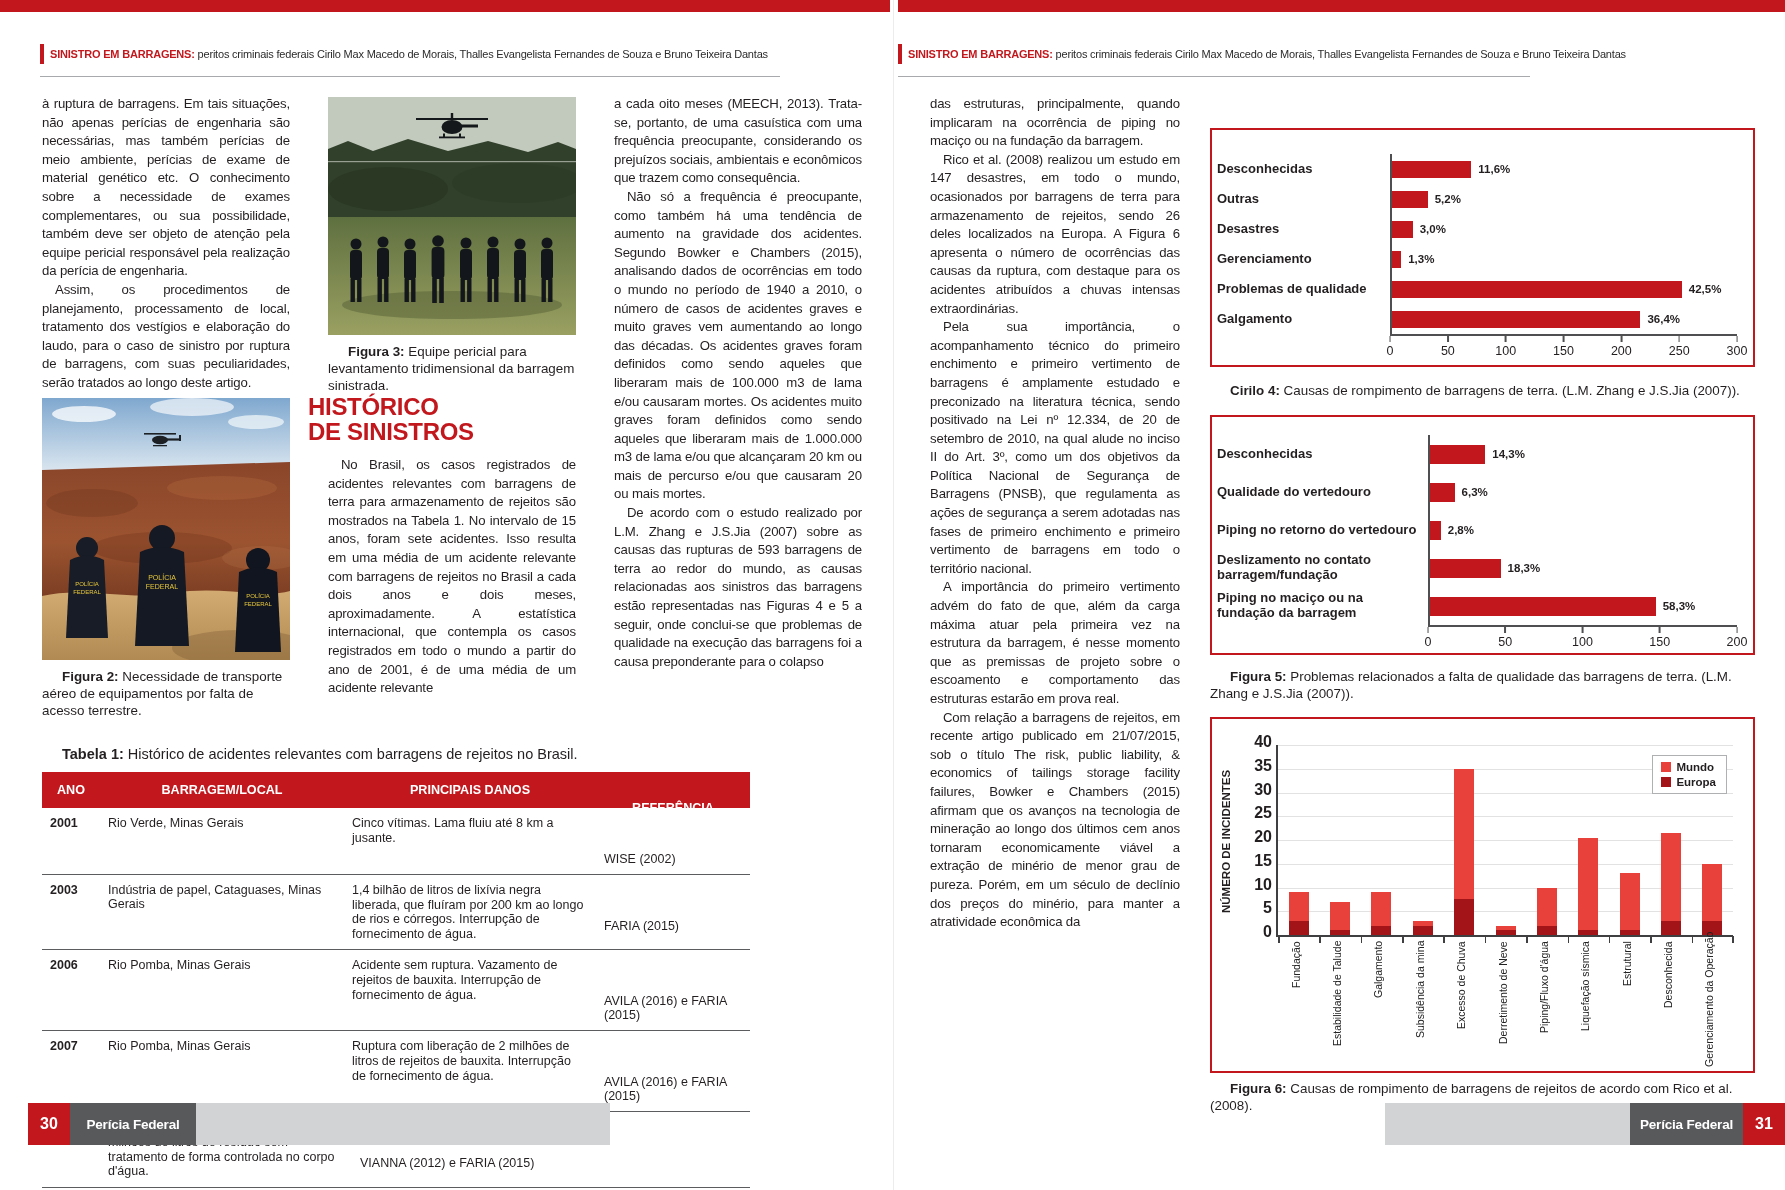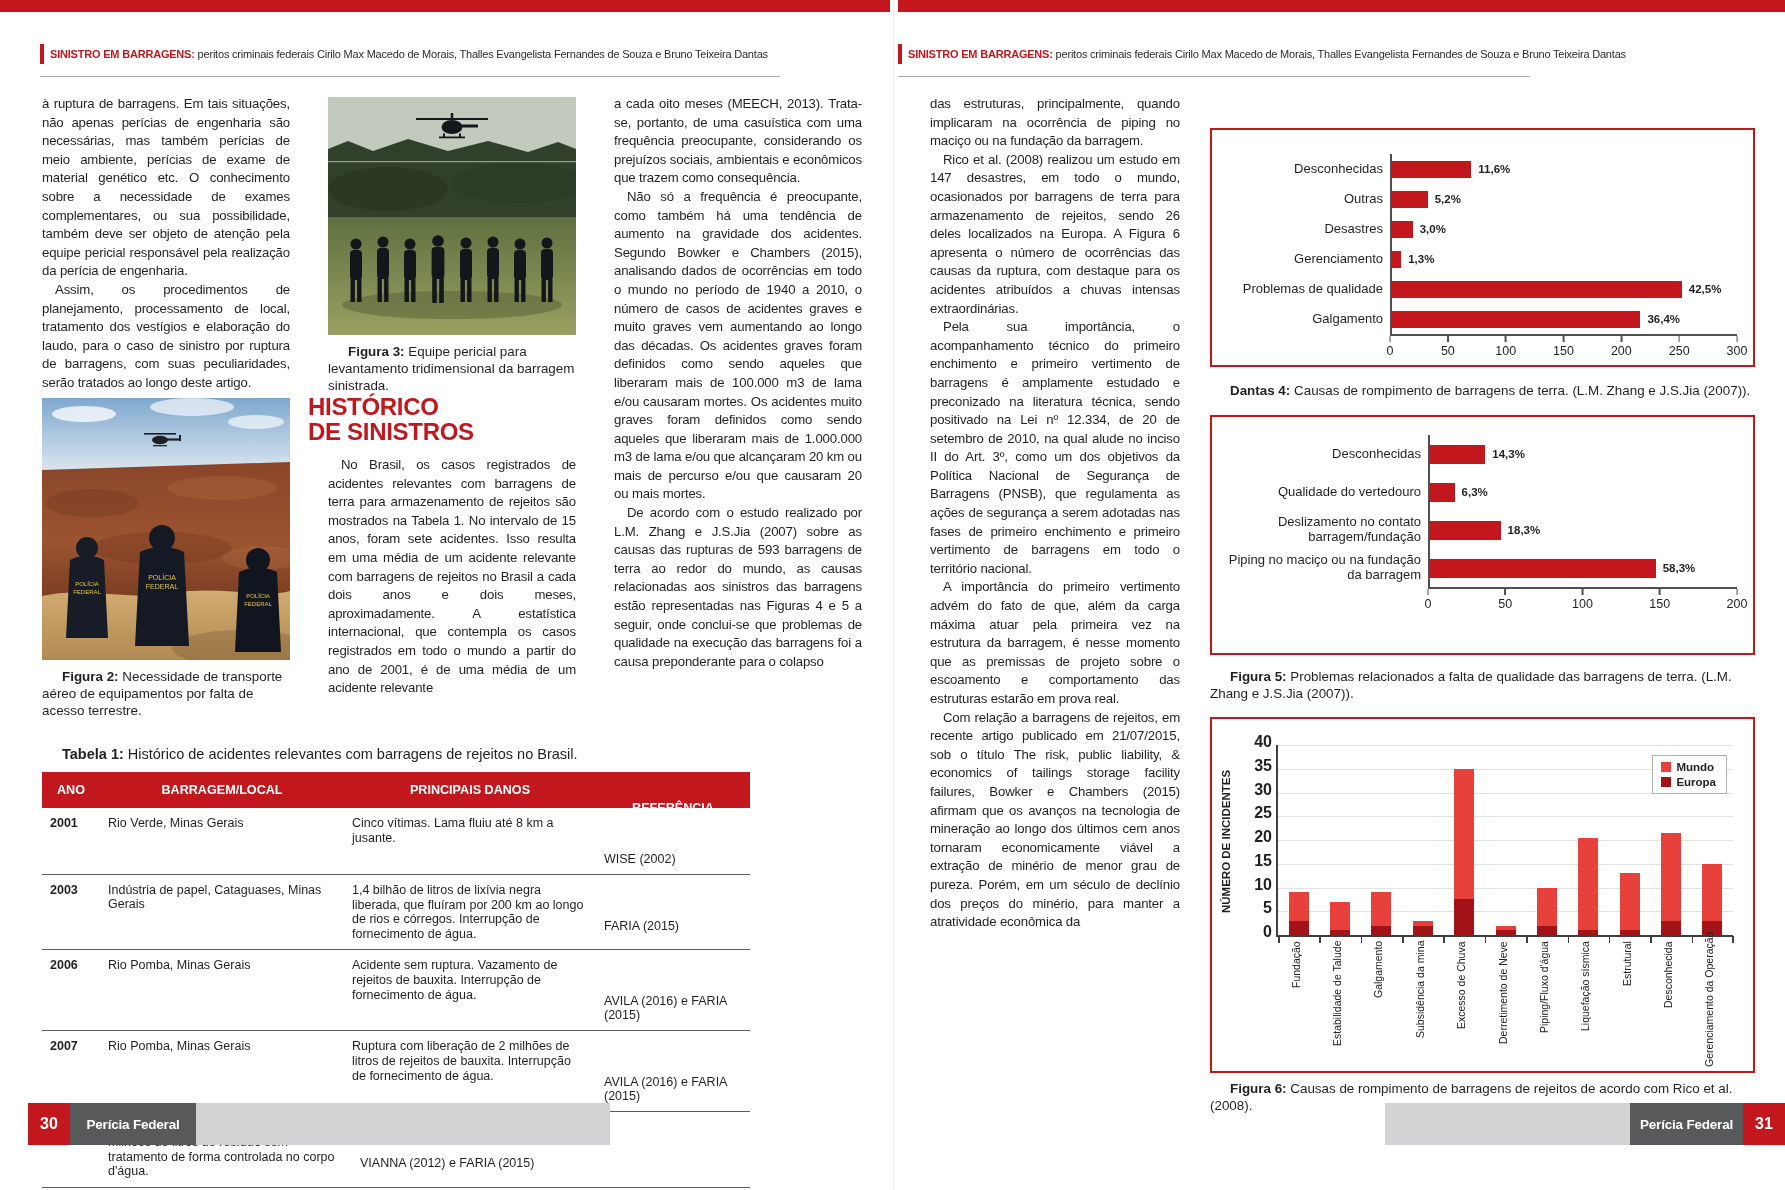--- a/index.html
+++ b/index.html
@@ -37,21 +37,21 @@
   .tc4{flex:1;margin-top:36px;}
   
   .figbox{position:absolute;border:2px solid #C2181D;background:#fff;box-sizing:border-box;}
   .hbody{position:relative;margin-right:16px;}
   .fig4 .hbody{margin-left:178px;padding-top:24px;}
   .fig5 .hbody{margin-left:216px;padding-top:18px;}
   .hrows{border-left:2px solid #4F4F51;}
   .hrow{display:flex;align-items:center;position:relative;}
   .fig4 .hrow{height:30px;}
   .fig5 .hrow{height:38px;}
-  .hlab{position:absolute;right:100%;margin-right:9px;text-align:right;font-weight:normal;
+  .hlab{position:absolute;right:100%;margin-right:9px;font-weight:bold;
         font-size:13px;line-height:1.12;color:#231f20;}
   .fig4 .hlab{width:166px;}
   .fig5 .hlab{width:204px;}
   .hbar{height:17px;}
   .fig5 .hbar{height:19px;}
   .hval{margin-left:7px;font-size:11.5px;font-weight:bold;white-space:nowrap;}
   .haxis{position:relative;height:28px;border-top:2px solid #4F4F51;}
   .htick{position:absolute;top:0;transform:translateX(-50%);text-align:center;
          font-size:12.5px;color:#231f20;}
   .htick::before{content:"";display:block;width:1.5px;height:6px;background:#4F4F51;margin:0 auto 2px;}
@@ -370,36 +370,41 @@
           <div class="htick" style="left: 16.6667%;"><span>50</span></div>
           <div class="htick" style="left: 33.3333%;"><span>100</span></div>
           <div class="htick" style="left: 50%;"><span>150</span></div>
           <div class="htick" style="left: 66.6667%;"><span>200</span></div>
           <div class="htick" style="left: 83.3333%;"><span>250</span></div>
           <div class="htick" style="left: 100%;"><span>300</span></div>
         </div>
     </div>
   </div>
   <p class="cap abs" style="left:1210px;top:382px;width:548px;">
-    <b>Dantas 4:</b>
+    <b>Cirilo 4:</b>
     <span>Causas de rompimento de barragens de terra. (L.M. Zhang e J.S.Jia (2007)).</span>
   </p>
 
   <div class="figbox fig5" style="left:1210px;top:415px;width:545px;height:240px;">
     <div class="hbody">
       <div class="hrows" id="f5rows">
           <div class="hrow">
             <div class="hlab">Desconhecidas</div>
             <div class="hbar" style="width: 18%; background: rgb(194, 24, 29);"></div>
             <span class="hval">14,3%</span>
           </div>
           <div class="hrow">
             <div class="hlab">Qualidade do vertedouro</div>
             <div class="hbar" style="width: 8%; background: rgb(194, 24, 29);"></div>
             <span class="hval">6,3%</span>
+          </div>
+          <div class="hrow">
+            <div class="hlab">Piping no retorno do vertedouro</div>
+            <div class="hbar" style="width: 3.5%; background: rgb(194, 24, 29);"></div>
+            <span class="hval">2,8%</span>
           </div>
           <div class="hrow">
             <div class="hlab">Deslizamento no contato barragem/fundação</div>
             <div class="hbar" style="width: 23%; background: rgb(194, 24, 29);"></div>
             <span class="hval">18,3%</span>
           </div>
           <div class="hrow">
             <div class="hlab">Piping no maciço ou na fundação da barragem</div>
             <div class="hbar" style="width: 73.5%; background: rgb(194, 24, 29);"></div>
             <span class="hval">58,3%</span>

